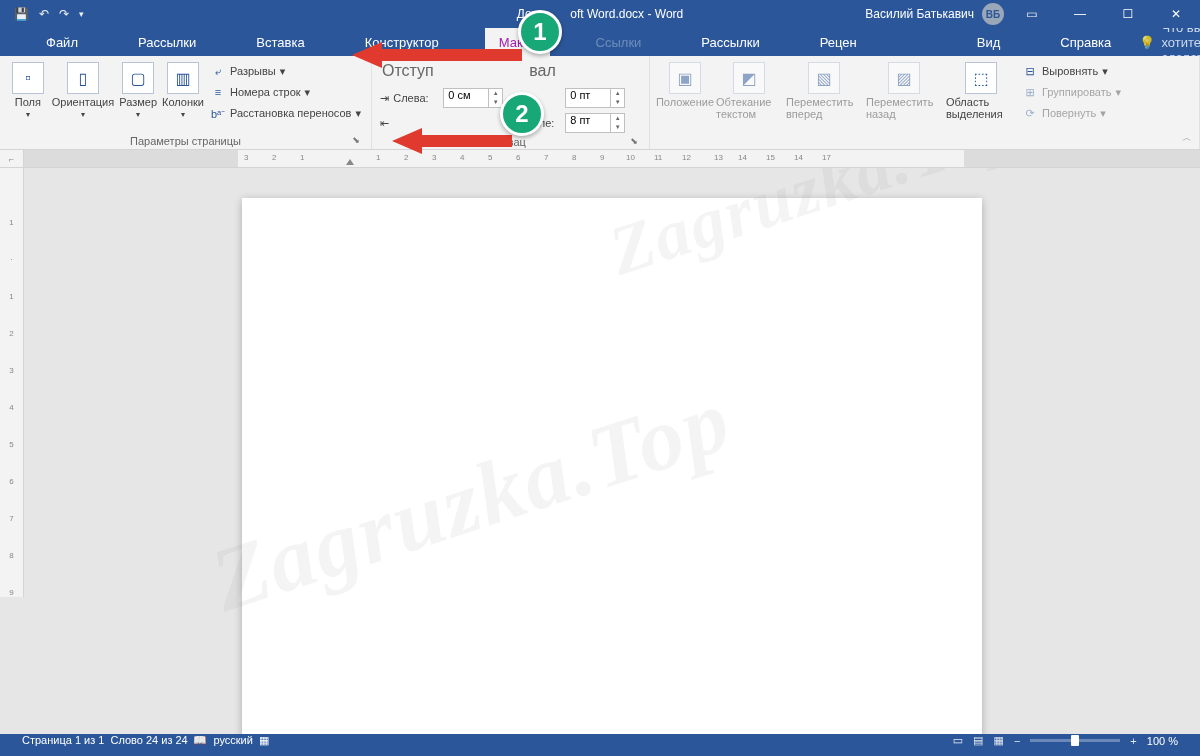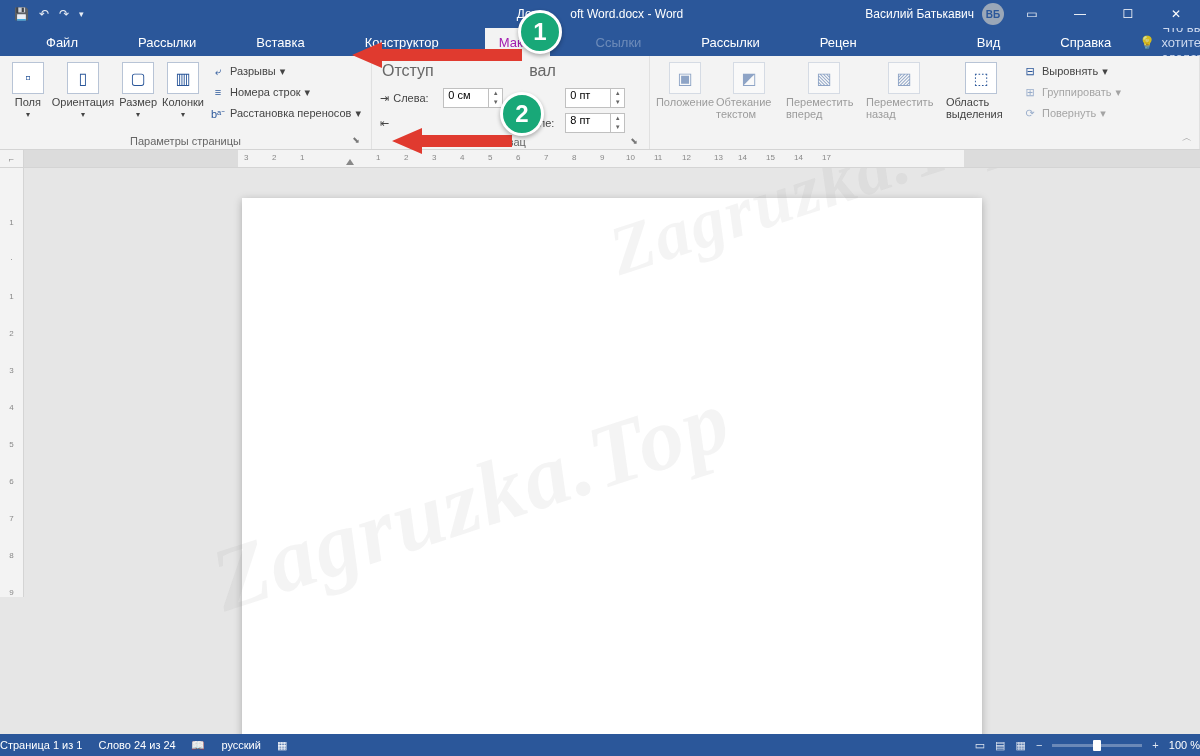--- a/index.html
+++ b/index.html
@@ -51,21 +51,21 @@
 .hruler { height: 18px; background: #f3f3f3; border-bottom: 1px solid #d4d4d4; position: relative; font-size:8px; color:#888; overflow:hidden; }
 .hruler .seg { position:absolute; top:3px; }
 .hruler .margin { position:absolute; top:0; height:18px; background:#dcdcdc; }
 .hruler .marker { position:absolute; top:9px; width:0; height:0; border-left:4px solid transparent; border-right:4px solid transparent; border-bottom:6px solid #888; }
 .docarea { flex: 1; overflow: auto; display: flex; justify-content: center; padding: 30px 0; }
 .page { width: 740px; min-height: 900px; background: #fff; box-shadow: 0 2px 8px rgba(0,0,0,.25); padding: 80px 110px; position:relative; }
 .sel-text { font-size: 18px; color: #3a3a3a; line-height: 1.7; }
 .sel-text span { background: #c9c9c9; }
 
 
-.statusbar { position: absolute; left:0; right:0; bottom:0; height: 22px; background: #2b579a; color: #fff; display: flex; align-items: center; font-size: 11px; padding: 0 0; gap: 16px; }
+.statusbar { position: absolute; left:0; right:0; bottom:0; height: 22px; background: #2b579a; color: #fff; display: flex; align-items: flex-start; font-size: 11px; padding: 0 22px; gap: 6px; }
 .statusbar .right { margin-left: auto; display: flex; align-items: center; gap: 10px; }
 .zoom-slider { width: 90px; height: 3px; background: #6b89b8; position: relative; }
 .zoom-slider::after { content:""; position:absolute; left:50%; top:-4px; width:8px; height:11px; background:#fff; border-radius:1px; transform:translateX(-50%); }
 .view-btn { opacity:.85; cursor:pointer; }
 
 
 .arrow { position: absolute; z-index: 50; }
 .arrow svg { display:block; }
 .badge { position:absolute; width:44px; height:44px; border-radius:50%; background:#18a878; border:3px solid #fff; color:#fff; font-size:24px; font-weight:600; display:flex; align-items:center; justify-content:center; z-index:51; box-shadow:0 2px 4px rgba(0,0,0,.3); }
 

